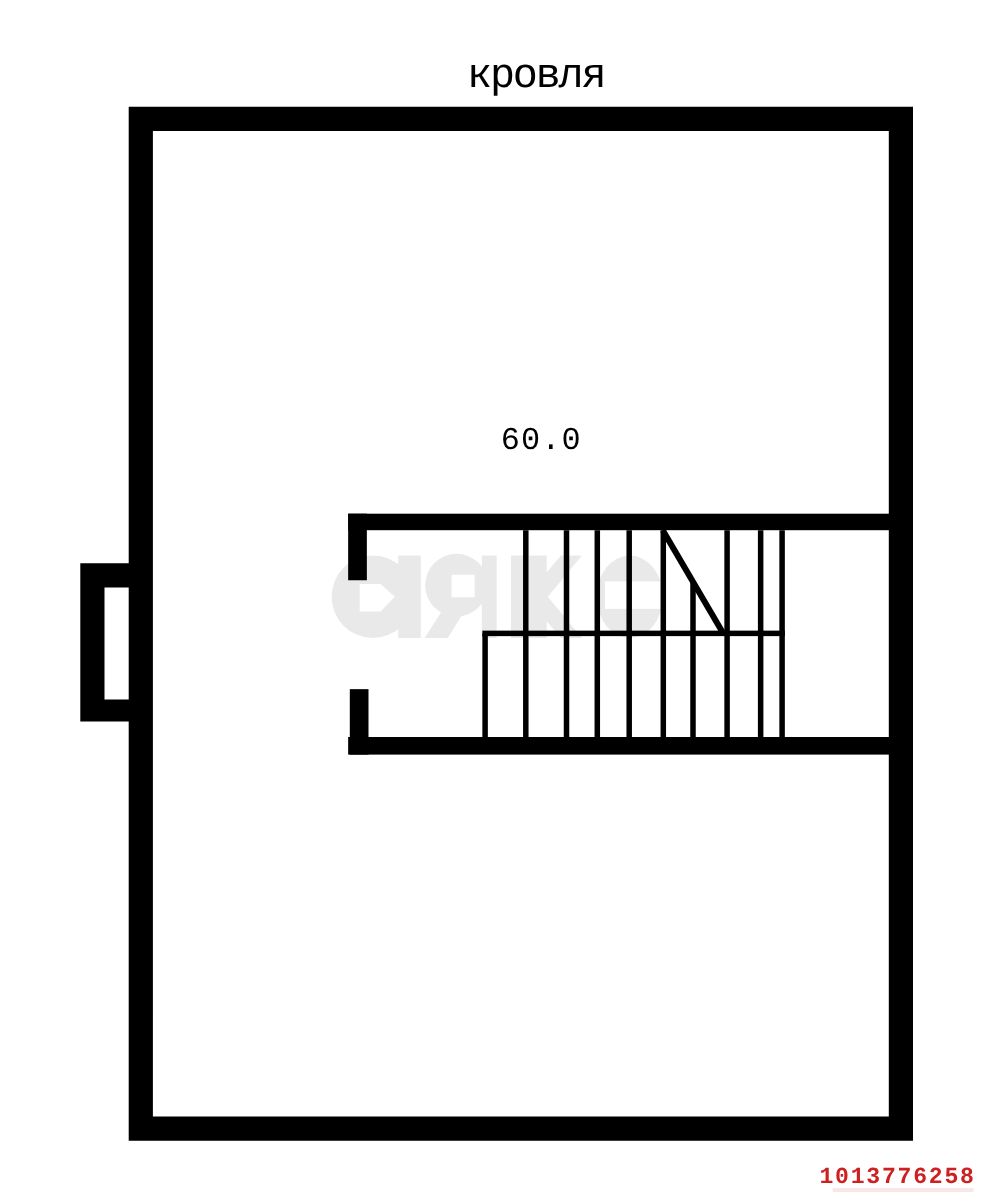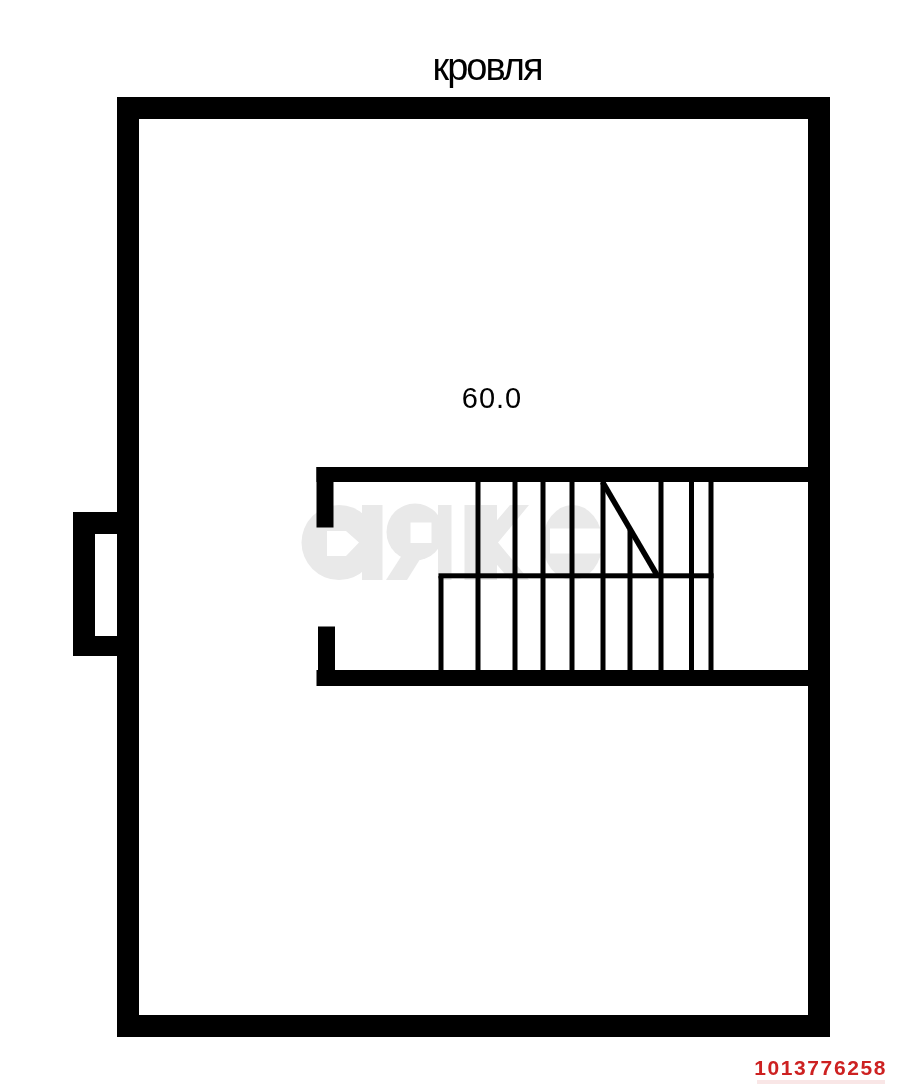--- a/index.html
+++ b/index.html
@@ -1,17 +1,17 @@
 <!DOCTYPE html>
 <html><head>
 <meta charset="utf-8">
 <style>
   html,body{margin:0;padding:0;background:#ffffff;}
   .page{position:relative;width:904px;height:1084px;background:#84cc16;overflow:hidden;
-        font-family:Liberation Sans, sans-serif;}
+        font-family:Liberation Mono, monospace;}
   svg{position:absolute;left:0;top:0;}
 </style>
 </head>
 <body>
 <div class="page">
 <svg width="904" height="1084" viewBox="0 0 904 1084" xmlns="http://www.w3.org/2000/svg">
 
   <rect x="0" y="0" width="904" height="1084" fill="#ffffff"></rect>
 
   <g fill="#e9e9e9">

